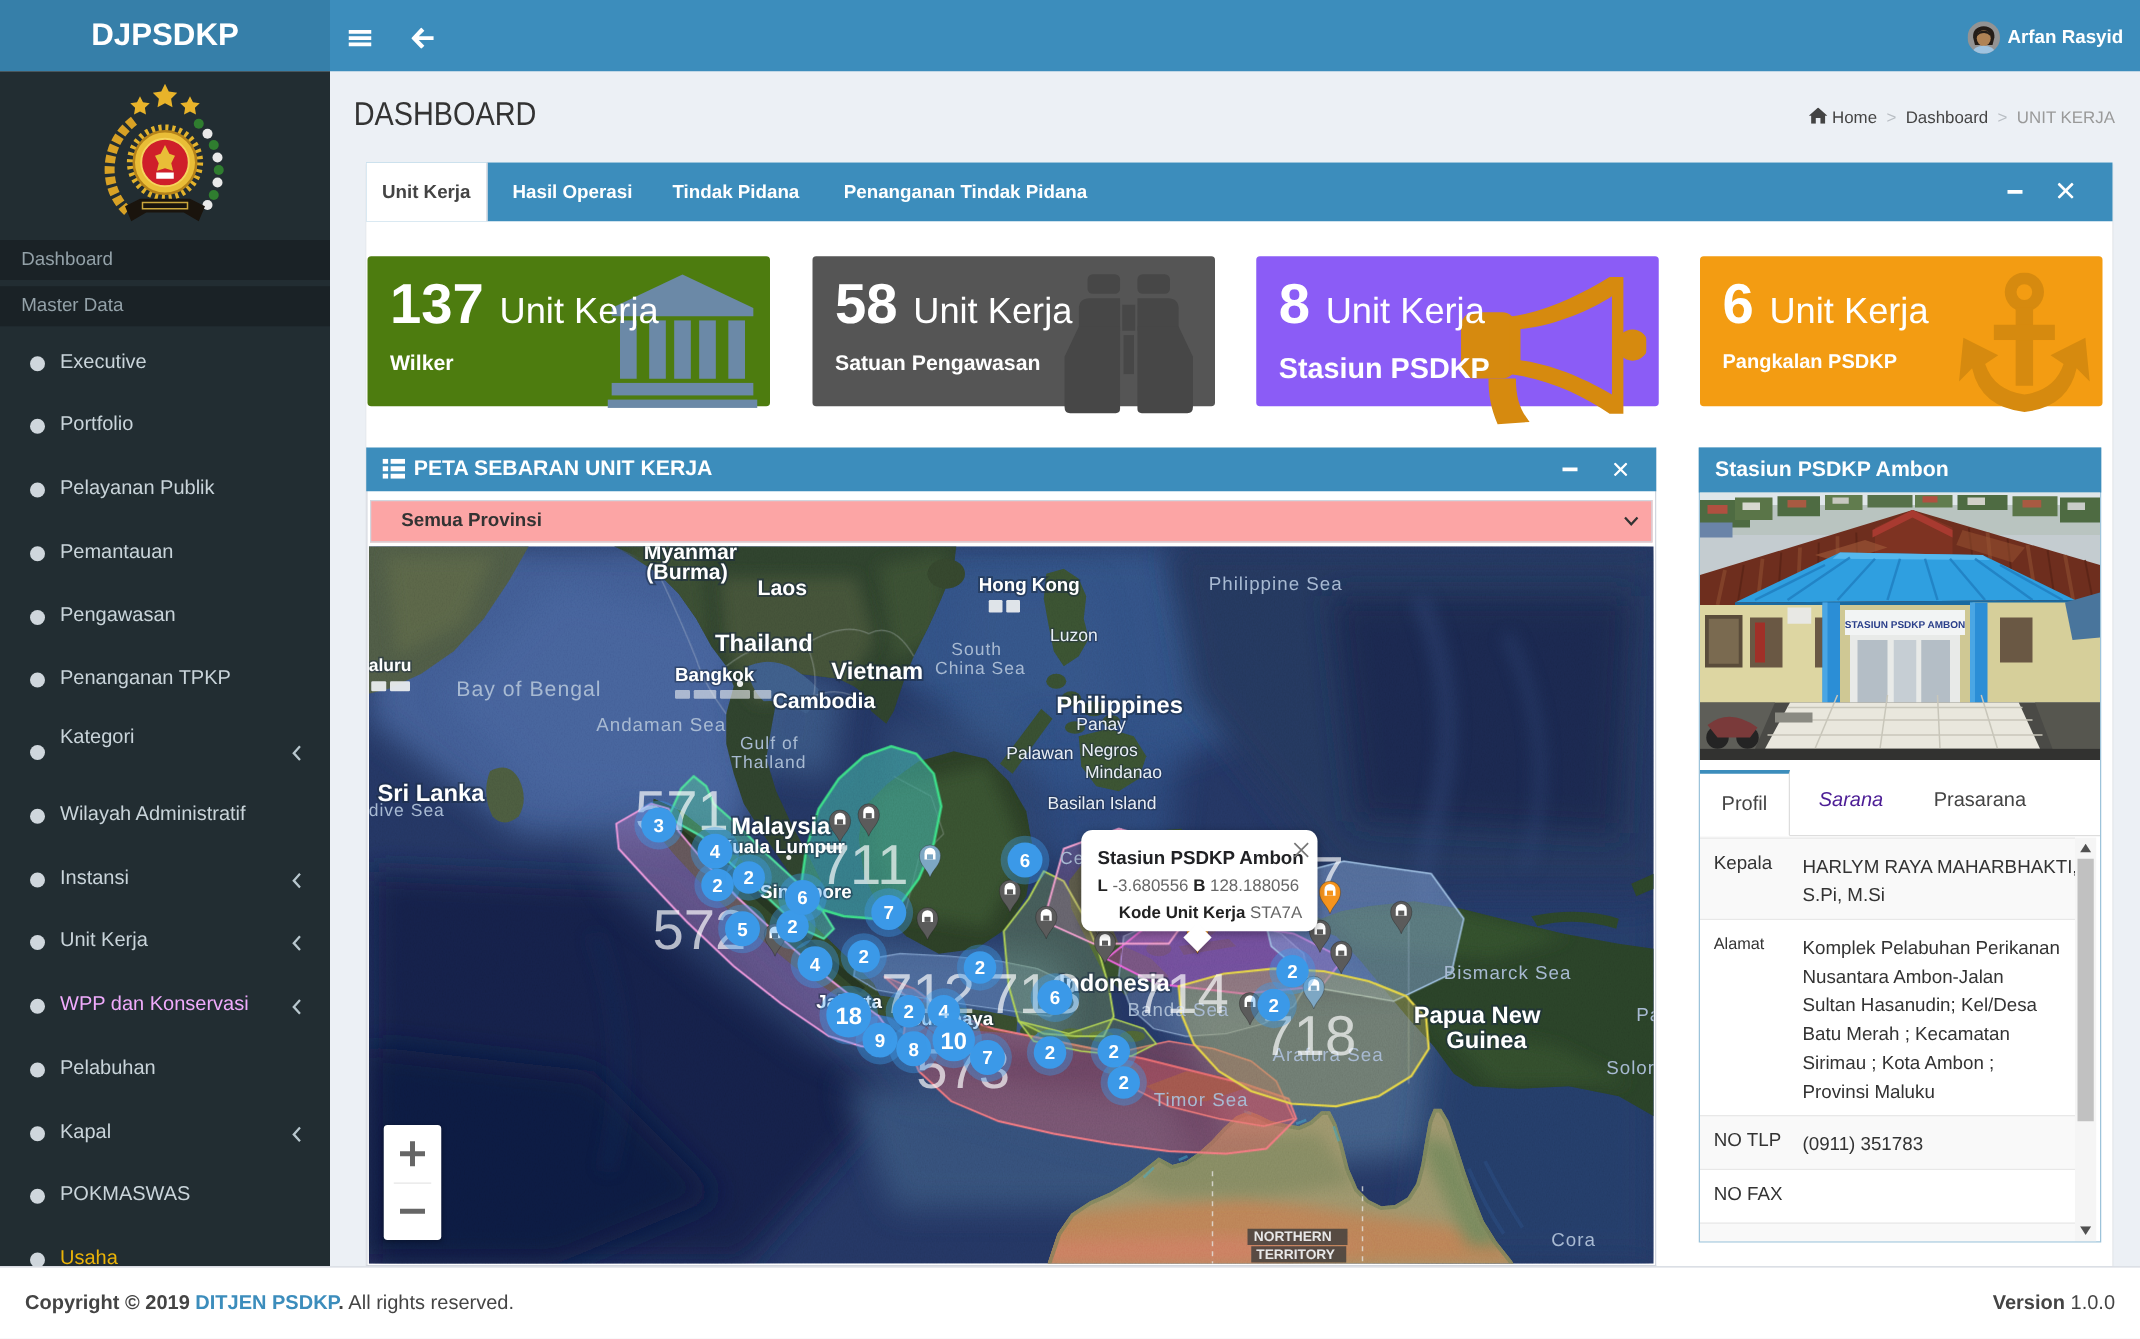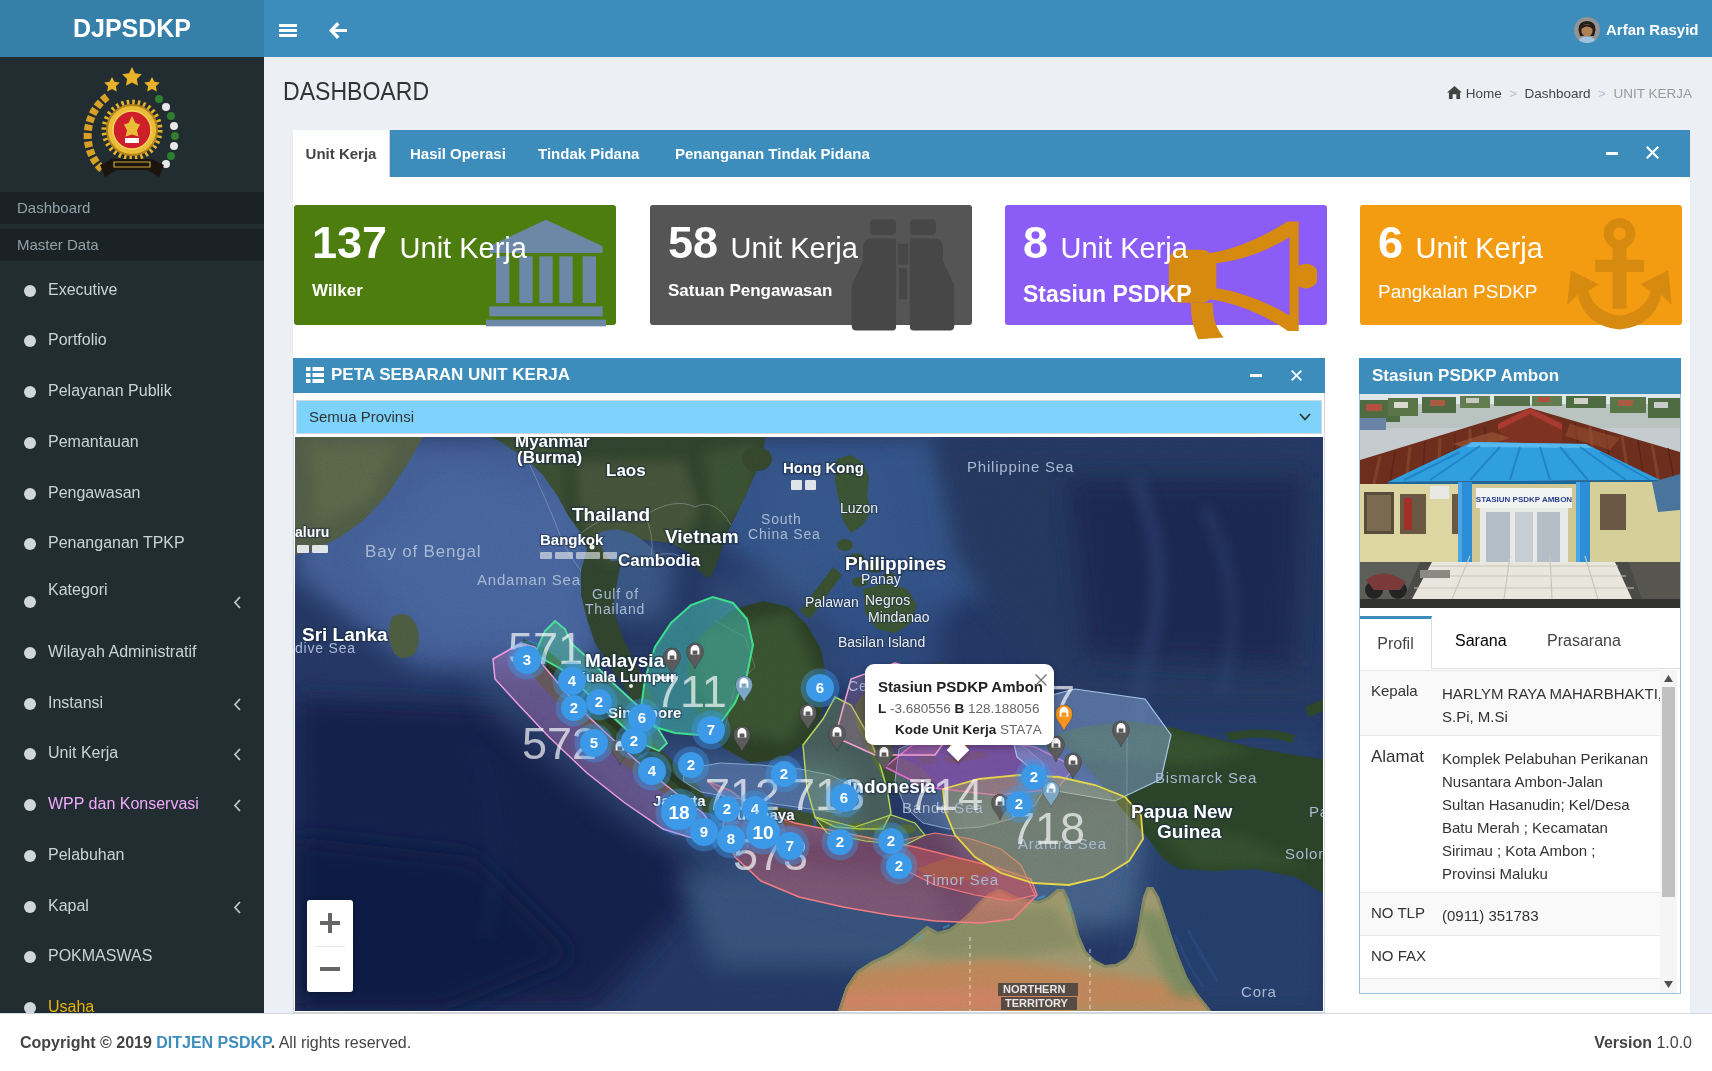--- a/index.html
+++ b/index.html
@@ -217,42 +217,42 @@
         <div style="position:absolute;right:10px;top:13px;"><svg width="105" height="115" viewBox="0 0 30 33">
             <g fill="#d68a0f">
               <circle cx="15" cy="4.5" r="4.5"></circle>
               <circle cx="15" cy="4.5" r="1.8" fill="#f39c12"></circle>
               <rect x="13" y="8" width="4" height="18"></rect>
               <rect x="8" y="12" width="14" height="3.5"></rect>
               <path d="M15 32 Q5 31 3 22 L0 25 L1 15 L9 19 L6 21 Q8 27 15 28 Q22 27 24 21 L21 19 L29 15 L30 25 L27 22 Q25 31 15 32 Z"></path>
             </g>
           </svg></div>
         <div style="position:absolute;left:18px;top:12px;font-size:45px;font-weight:bold;">6 <span style="font-size:29px;font-weight:normal;">Unit Kerja</span></div>
-        <div style="position:absolute;left:18px;top:76px;font-size:19px;font-weight:normal;">Pangkalan PSDKP</div>
+        <div style="position:absolute;left:18px;top:76px;font-size:16px;font-weight:bold;">Pangkalan PSDKP</div>
       </div>
     </div>
 
   <div class="abs" style="left:293px;top:358px;width:1032px;height:655px;background:#fff;border:1px solid #d2d6de;border-top:0;"></div>
   <div class="abs" style="left:293px;top:358px;width:1032px;height:35px;background:#3c8dbc;">
     <svg style="position:absolute;left:13px;top:9px;" width="18" height="16" viewBox="0 0 18 16">
       <rect x="0" y="0" width="4.5" height="4" fill="#fff"></rect>
         <rect x="6.5" y="0" width="11.5" height="4" fill="#fff"></rect>
       <rect x="0" y="6" width="4.5" height="4" fill="#fff"></rect>
         <rect x="6.5" y="6" width="11.5" height="4" fill="#fff"></rect>
       <rect x="0" y="12" width="4.5" height="4" fill="#fff"></rect>
         <rect x="6.5" y="12" width="11.5" height="4" fill="#fff"></rect>
     </svg>
     <div style="position:absolute;left:38px;top:7px;color:#fff;font-size:17px;font-weight:bold;">PETA SEBARAN UNIT KERJA</div>
     <div style="position:absolute;left:957px;top:16px;width:12px;height:3px;background:#fff;"></div>
     <svg style="position:absolute;left:998px;top:12px;" width="11" height="11" viewBox="0 0 13 13">
         <path d="M1.5 0 L6.5 5 L11.5 0 L13 1.5 L8 6.5 L13 11.5 L11.5 13 L6.5 8 L1.5 13 L0 11.5 L5 6.5 L0 1.5 Z" fill="#fff"></path>
       </svg>
   </div>
 
-  <div class="abs" style="left:296px;top:400px;width:1026px;height:34px;border:1px solid #d2d6de;background:#7dd3fc;color:#333;font-size:15px;line-height:32px;padding-left:12px;">Semua Provinsi
+  <div class="abs" style="left:296px;top:400px;width:1026px;height:34px;border:1px solid #d2d6de;background:#fca5a5;color:#333;font-size:15px;line-height:32px;padding-left:24px;font-weight:bold;">Semua Provinsi
     <svg style="position:absolute;right:10px;top:12px;" width="12" height="8" viewBox="0 0 12 8">
         <path d="M1 1 L6 6.5 L11 1" fill="none" stroke="#333" stroke-width="1.8"></path>
       </svg>
   </div>
 
   <div class="abs" style="left:295px;top:437px;width:1028px;height:574px;overflow:hidden;" id="mapwrap">
     <svg id="map" width="1028" height="574" viewBox="0 0 1028 574">
       <defs>
         <filter id="bl6" x="-30%" y="-30%" width="160%" height="160%">
             <feGaussianBlur stdDeviation="6"></feGaussianBlur>
@@ -812,30 +812,30 @@
         <path d="M268 168 L320 168 L320 205 L282 205 Z" fill="#56564f"></path>
         <circle cx="14" cy="196" r="9" fill="#242424"></circle>
         <circle cx="38" cy="196" r="9" fill="#242424"></circle>
         <path d="M6 186 Q24 172 46 188 L40 196 L14 196 Z" fill="#7a3a3a"></path>
         <rect x="60" y="176" width="30" height="8" fill="#8a8a82"></rect>
       </svg>
   </div>
 
   <div class="abs" style="left:1360px;top:616px;width:320px;height:53px;background:#fff;border-bottom:1px solid #ddd;"></div>
   <div class="abs" style="left:1360px;top:616px;width:72px;height:53px;background:#fff;border-top:3px solid #3c8dbc;border-right:1px solid #ddd;border-bottom:1px solid #fff;color:#444;font-size:16px;text-align:center;line-height:49px;">Profil</div>
-  <div class="abs" style="left:1455px;top:632px;color:#000000;font-size:16px;">Sarana</div>
+  <div class="abs" style="left:1455px;top:632px;color:#4c1d95;font-size:16px;font-style:italic;">Sarana</div>
   <div class="abs" style="left:1547px;top:632px;color:#444;font-size:16px;">Prasarana</div>
 
   <div id="ptable">
       <div class="abs" style="left:1360px;top:670px;width:300px;height:65px;background:#f9f9f9;border-top:1px solid #e8e8e8;overflow:hidden;">
         <div style="position:absolute;left:11px;top:11px;font-size:15px;color:#333;">Kepala</div>
         <div style="position:absolute;left:82px;top:11px;font-size:15px;color:#333;line-height:23px;white-space:nowrap;">HARLYM RAYA MAHARBHAKTI,<br>S.Pi, M.Si</div>
       </div>
       <div class="abs" style="left:1360px;top:735px;width:300px;height:157px;background:#fff;border-top:1px solid #e8e8e8;overflow:hidden;">
-        <div style="position:absolute;left:11px;top:11px;font-size:17px;color:#333;">Alamat</div>
+        <div style="position:absolute;left:11px;top:11px;font-size:13px;color:#333;">Alamat</div>
         <div style="position:absolute;left:82px;top:11px;font-size:15px;color:#333;line-height:23px;white-space:nowrap;">Komplek Pelabuhan Perikanan<br>Nusantara Ambon-Jalan<br>Sultan Hasanudin; Kel/Desa<br>Batu Merah ; Kecamatan<br>Sirimau ; Kota Ambon ;<br>Provinsi Maluku</div>
       </div>
       <div class="abs" style="left:1360px;top:892px;width:300px;height:43px;background:#f9f9f9;border-top:1px solid #e8e8e8;overflow:hidden;">
         <div style="position:absolute;left:11px;top:11px;font-size:15px;color:#333;">NO TLP</div>
         <div style="position:absolute;left:82px;top:11px;font-size:15px;color:#333;line-height:23px;white-space:nowrap;">(0911) 351783</div>
       </div>
       <div class="abs" style="left:1360px;top:935px;width:300px;height:43px;background:#fff;border-top:1px solid #e8e8e8;overflow:hidden;">
         <div style="position:absolute;left:11px;top:11px;font-size:15px;color:#333;">NO FAX</div>
         <div style="position:absolute;left:82px;top:11px;font-size:15px;color:#333;line-height:23px;white-space:nowrap;"></div>
       </div>

